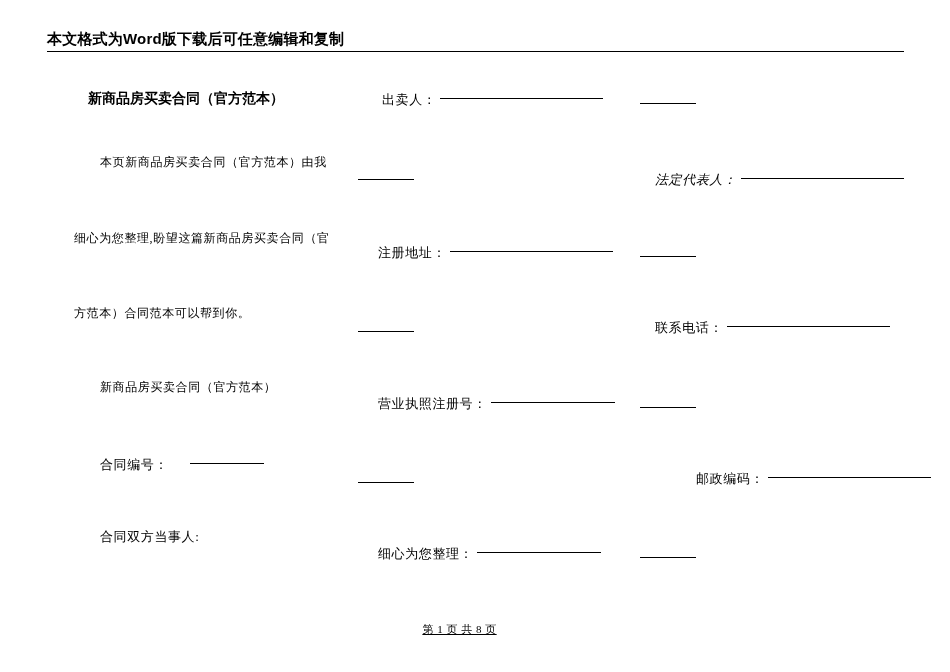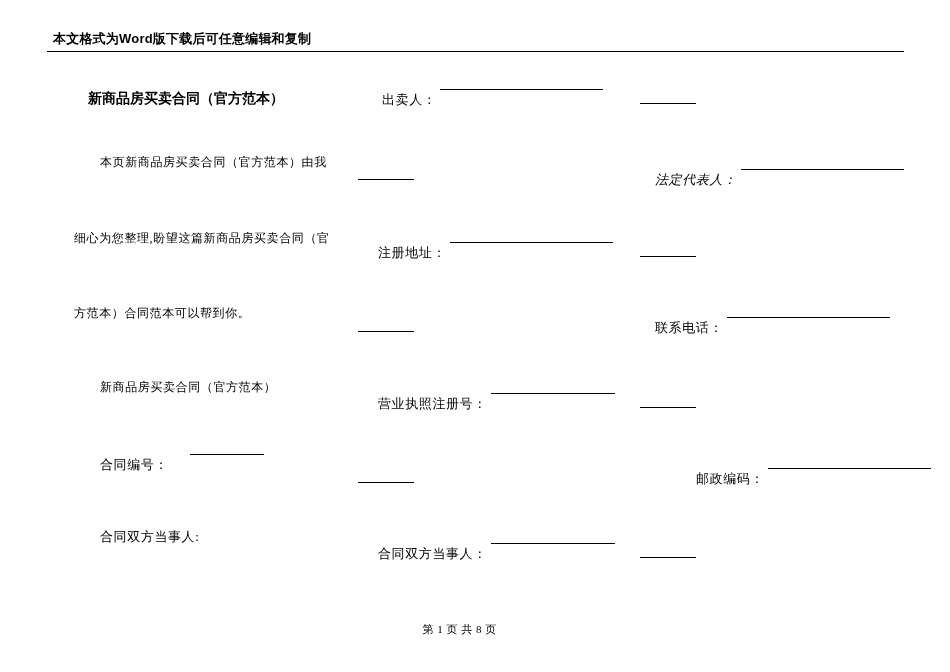--- a/index.html
+++ b/index.html
@@ -17,26 +17,26 @@
   }
   .page {
     position: absolute;
     left: 0; top: 0;
     width: 950px;
     height: 672px;
     background: #ffffff;
   }
   .header-line {
     position: absolute;
-    left: 53px;
+    left: 47px;
     top: 30px;
     width: 857px;
     font-family: "Liberation Sans", sans-serif;
     font-weight: bold;
-    font-size: 13px;
+    font-size: 15px;
     letter-spacing: 0.2px;
     color: #000;
     white-space: nowrap;
   }
   .header-rule {
     position: absolute;
     left: 47px;
     top: 51px;
     width: 857px;
     height: 1px;
@@ -58,21 +58,21 @@
     white-space: nowrap;
     letter-spacing: 0.6px;
   }
   .field {
     position: absolute;
     font-size: 13px;
     font-family: "Liberation Serif", serif;
     white-space: nowrap;
     letter-spacing: 0.6px;
     display: flex;
-    align-items: flex-start;
+    align-items: center;
   }
   .field .label {
     letter-spacing: 0.6px;
   }
   .rule {
     display: inline-block;
     border-bottom: 1px solid #000;
     height: 0;
     margin-left: 4px;
     vertical-align: bottom;
@@ -86,20 +86,21 @@
   }
   .footer {
     position: absolute;
     left: 0;
     top: 622px;
     width: 919px;
     text-align: center;
     font-size: 11px;
     font-family: "Liberation Serif", serif;
     letter-spacing: 0.5px;
+    text-decoration: underline;
   }
 </style>
 </head>
 <body>
 
 <div class="page">
 
   <div class="header-line">本文格式为Word版下载后可任意编辑和复制</div>
   <div class="header-rule"></div>
 
@@ -148,20 +149,20 @@
   </div>
   <div class="standalone-rule" style="left:640px; top:407px; width:56px;"></div>
 
   <div class="field" style="left:655px; top:470px;padding-left:41px;">
     <span class="label">邮政编码：</span>
     <span class="rule" style="width:163px;"></span>
   </div>
   <div class="standalone-rule" style="left:358px; top:482px; width:56px;"></div>
 
   <div class="field" style="left:378px; top:545px;">
-    <span class="label">合同双方当事人：</span>
+    <span class="label">细心为您整理：</span>
     <span class="rule" style="width:124px;"></span>
   </div>
   <div class="standalone-rule" style="left:640px; top:557px; width:56px;"></div>
 
   <div class="footer">第 1 页 共 8 页</div>
 
 </div>
 
 </body></html>

